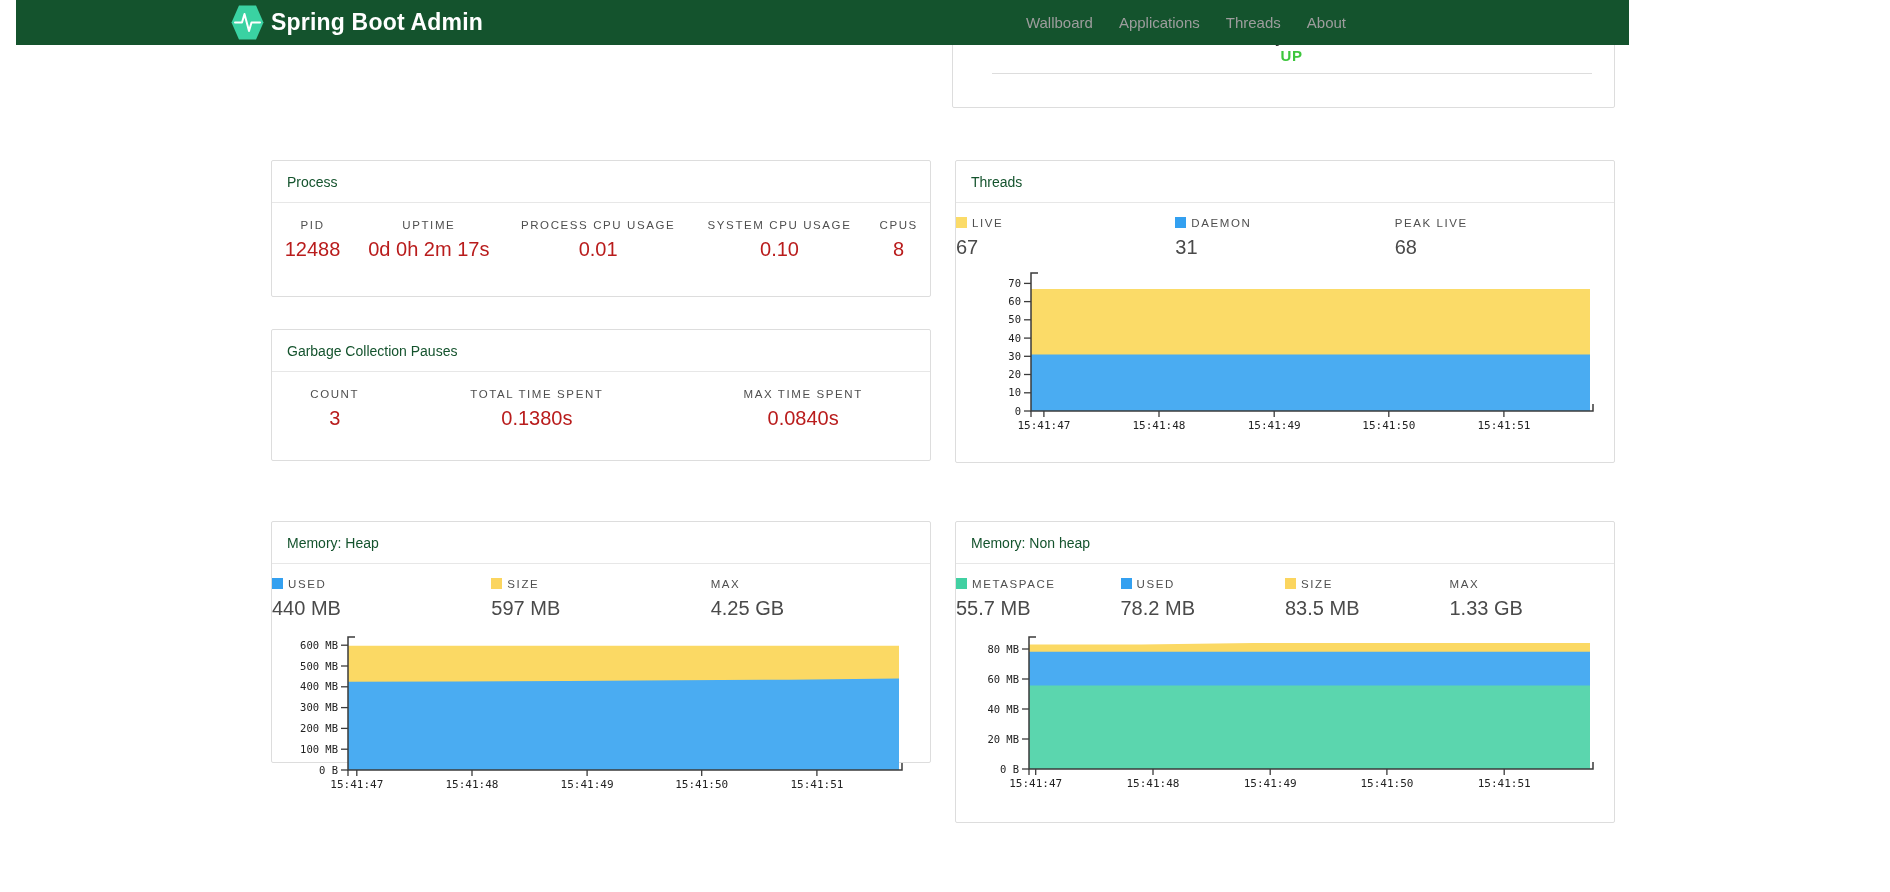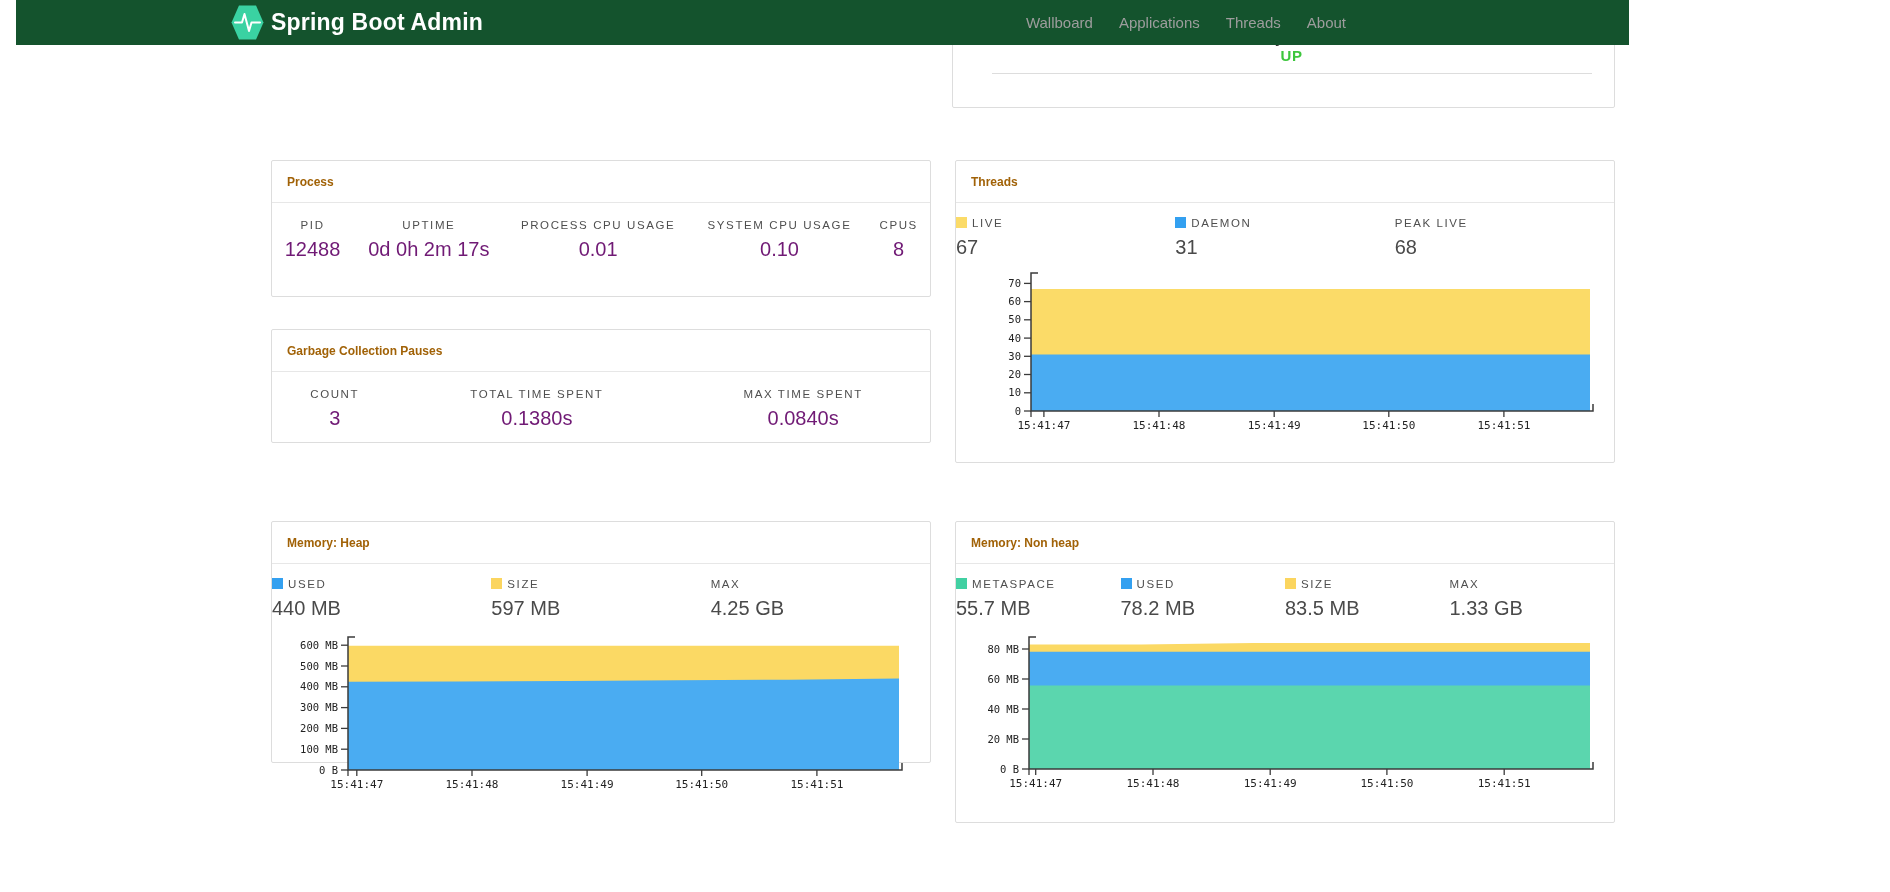--- a/index.html
+++ b/index.html
@@ -10,43 +10,43 @@
   
   .navbar { position:absolute; left:16px; top:0; width:1613px; height:45px; background:#14532d; z-index:20; }
   .brand { position:absolute; left:215px; top:0; height:45px; display:flex; align-items:center; gap:7px; cursor:pointer; }
   .brand-title { color:#fff; font-size:23px; font-weight:bold; letter-spacing:.2px; }
   .nav-links { position:absolute; right:270px; top:0; height:45px; display:flex; align-items:center; }
   .nav-link { color:#9d9d9d; font-size:15px; padding:0 13px; cursor:pointer; }
 
   
   .card { position:absolute; background:#fff; border:1px solid #ddd; border-radius:2px; }
   .card-header { height:42px; border-bottom:1px solid #e7e7e7; display:flex; align-items:center; padding:0 15px; }
-  .card-title { font-size:12px; font-weight:bold; color:#a16207; }
+  .card-title { font-size:14px; font-weight:normal; color:#14532d; }
 
   #card-process { left:271px; top:160px; width:660px; height:137px; }
-  #card-gc      { left:271px; top:329px; width:660px; height:114px; }
+  #card-gc      { left:271px; top:329px; width:660px; height:132px; }
   #card-threads { left:955px; top:160px; width:660px; height:303px; }
   #card-heap    { left:271px; top:521px; width:660px; height:242px; }
   #card-nonheap { left:955px; top:521px; width:660px; height:302px; }
 
   
   .app-card-clip { position:absolute; left:952px; top:45px; width:663px; height:63px; overflow:hidden; z-index:5; }
   .app-card { position:absolute; left:0; bottom:0; width:663px; height:200px; background:#fff;
               border:1px solid #ddd; border-radius:2px; display:flex; flex-direction:column; justify-content:flex-end; }
   .app-row { margin:0 22px 0 39px; border-bottom:1px solid #ddd; display:flex; align-items:center;
              justify-content:space-between; padding:6px 13px 9px 12px;flex-direction:column; }
   .app-name { font-size:16px; font-weight:bold; color:#333; }
   .app-status { font-size:15px; font-weight:bold; letter-spacing:.5px; }
   .app-card-pad { height:33px; }
 
   
   .metric-table { display:table; width:100%; table-layout:auto; margin-top:16px; }
   .metric-cell { display:table-cell; text-align:center; padding:0 10px; vertical-align:top; }
   .metric-label { font-size:11.5px; letter-spacing:1.6px; color:#4f4f4f; white-space:nowrap; }
-  .metric-value { font-size:20px; color:#701a75; margin-top:7px; white-space:nowrap; }
+  .metric-value { font-size:20px; color:#b91c1c; margin-top:7px; white-space:nowrap; }
 
   
   .legend { display:flex; margin-top:14px; }
   .legend-col { flex:1; text-align:left; }
   .legend-swatch { display:inline-block; width:11px; height:11px; margin-right:5px; vertical-align:-1px; }
   .legend-label { font-size:11.5px; letter-spacing:1.6px; color:#4f4f4f; white-space:nowrap; }
   .legend-value { font-size:20px; color:#4a4a4a; margin-top:7px; }
 
   
   .chart { position:absolute; }

